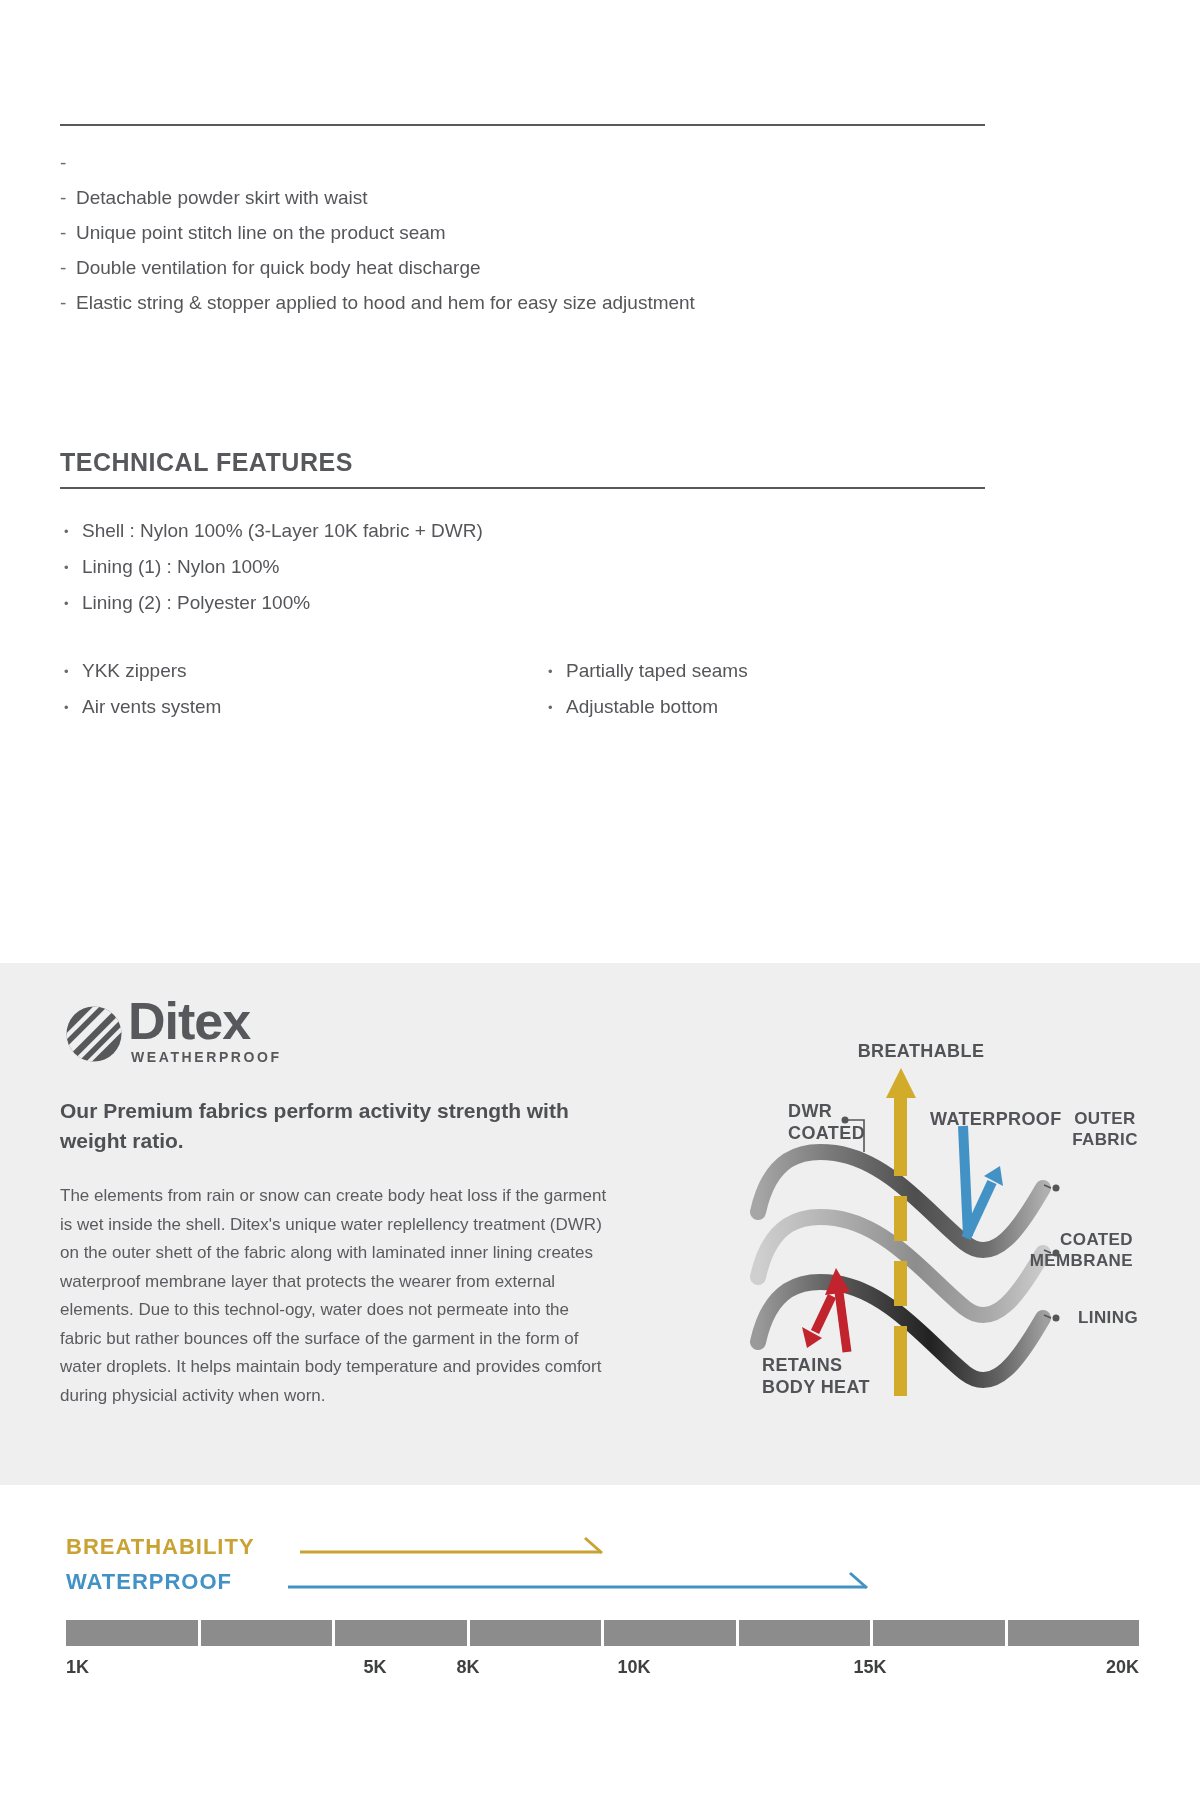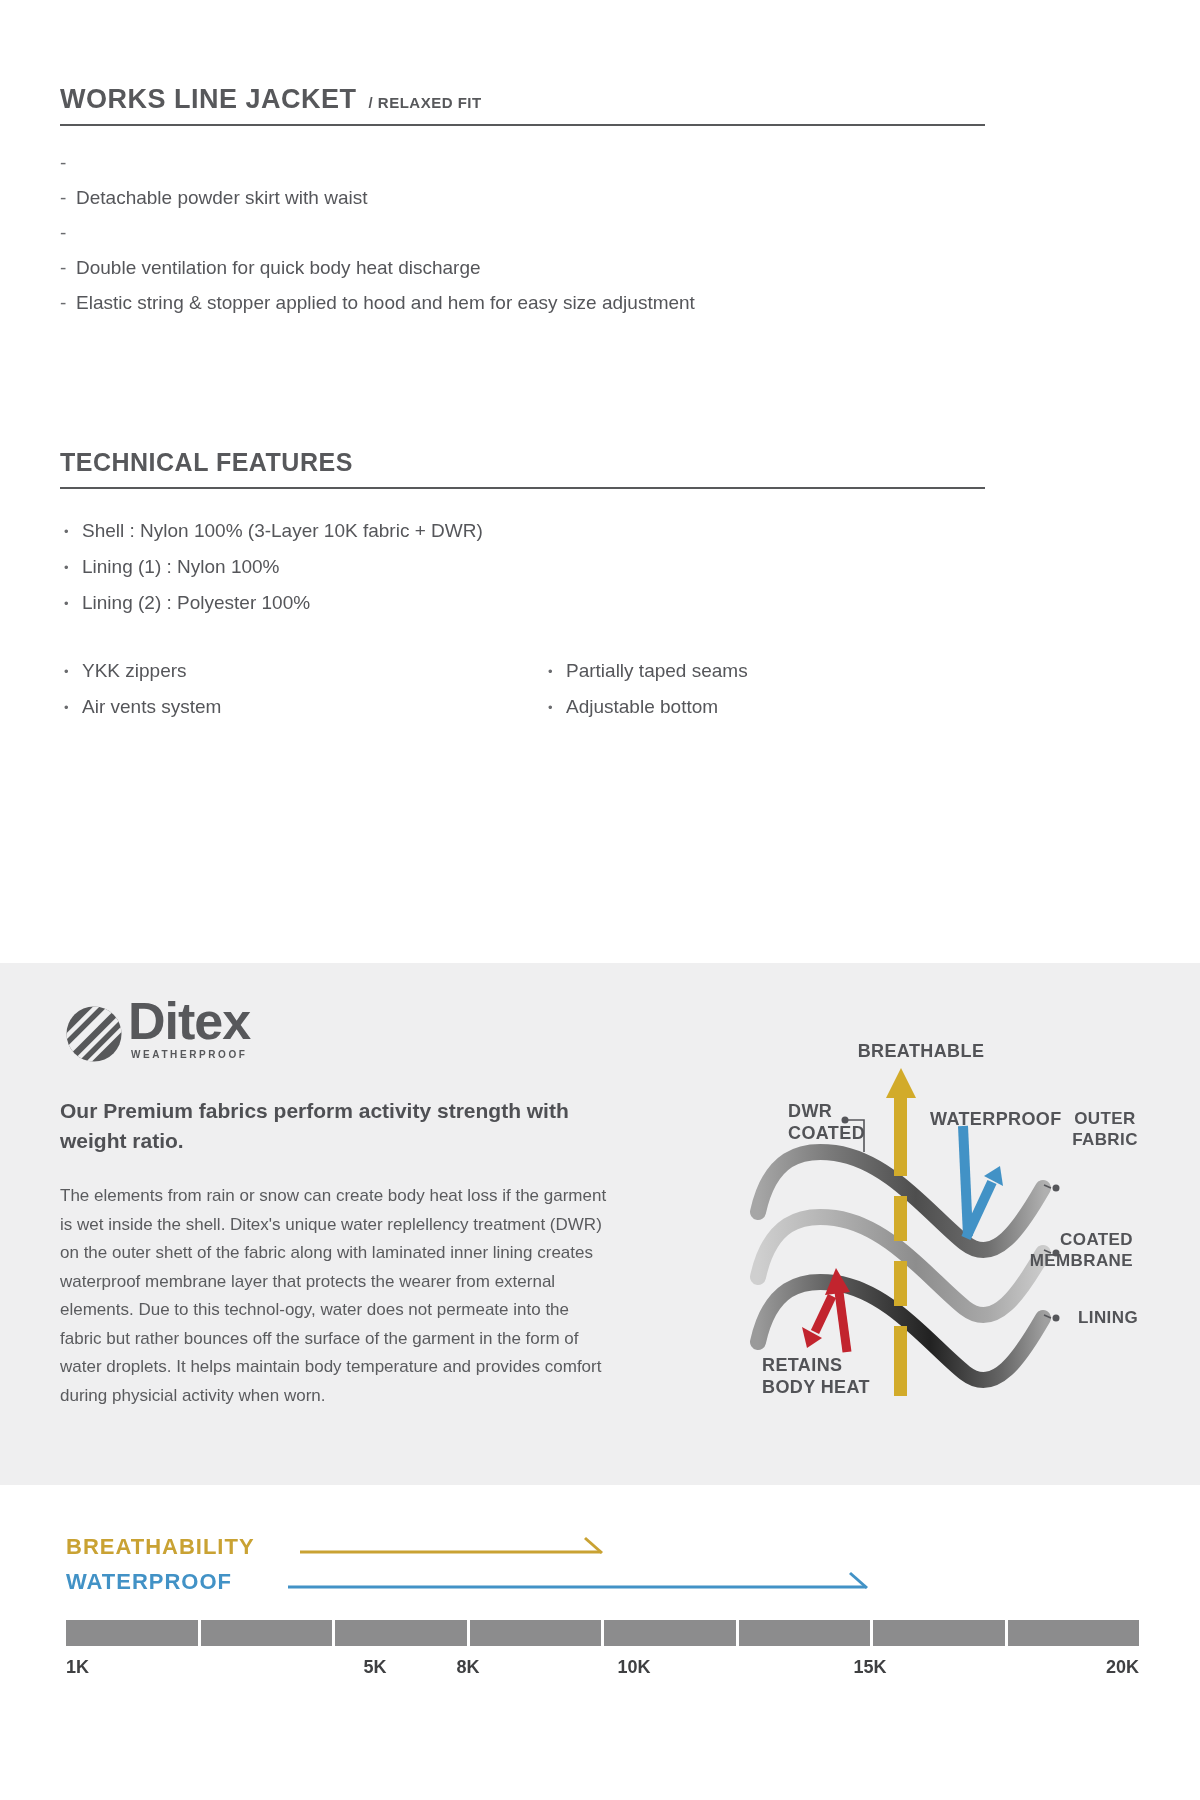--- a/index.html
+++ b/index.html
@@ -21,21 +21,21 @@
   .marker{width:16px;flex:none;color:#6a6b6e;}
   .bullet-list .marker{font-size:13px;width:18px;text-align:left;padding-top:1px;}
   .feature-list{position:absolute;left:60px;top:145px;}
   .materials-list{position:absolute;left:64px;top:513px;}
   .details-left{position:absolute;left:64px;top:653px;}
   .details-right{position:absolute;left:548px;top:653px;}
 
   
   .fabric-band{position:absolute;left:0;top:963px;width:1200px;height:522px;background:#efeff0;}
   .brand{position:absolute;left:128px;top:998px;font-size:52px;line-height:46px;font-weight:bold;color:#57585b;letter-spacing:-1px;}
-  .brand-sub{position:absolute;left:131px;top:1049px;font-size:10px;font-weight:bold;color:#57585b;letter-spacing:2.6px;}
+  .brand-sub{position:absolute;left:131px;top:1049px;font-size:14px;font-weight:bold;color:#57585b;letter-spacing:2.6px;}
   .headline{position:absolute;left:60px;top:1096px;width:540px;font-size:21px;line-height:30px;font-weight:bold;color:#4f5054;}
   .body-text{position:absolute;left:60px;top:1182px;width:552px;font-size:17px;line-height:28.5px;color:#5a5b5e;white-space:pre-wrap;}
 
   
   .dlabel{position:absolute;font-size:18px;font-weight:600;color:#525357;line-height:22px;letter-spacing:0.4px;}
   .dlabel.small{font-size:17px;line-height:21px;}
   .lbl-breathable{left:841px;top:1040px;width:160px;text-align:center;}
   .lbl-dwr{left:762px;top:1100px;margin-left:26px;}
   .lbl-waterproof{left:930px;top:1108px;}
   .lbl-outer{left:1058px;top:1108px;width:94px;text-align:center;}
@@ -55,39 +55,36 @@
   .sl-2{left:468px;transform:translateX(-50%);}
   .sl-3{left:602px;transform:translateX(-50%);margin-left:32px;}
   .sl-4{left:870px;transform:translateX(-50%);}
   .sl-5{left:1139px;transform:translateX(-100%);}
 </style>
 </head>
 <body>
 
 <div class="page">
 
-  <div class="title-row">
-    <h1>WORKS LINE JACKET</h1>
-    <span class="fit">/ RELAXED FIT</span>
-  </div>
   <div class="rule rule1"></div>
 
   <ul class="feature-list">
 
       <li>
         <span class="marker">-</span>
       </li>
 
       <li>
         <span class="marker">-</span>
         <span>Detachable powder skirt with waist</span>
       </li>
 
       <li>
         <span class="marker">-</span>
+        <span>Unique point stitch line on the product seam</span>
       </li>
 
       <li>
         <span class="marker">-</span>
         <span>Double ventilation for quick body heat discharge</span>
       </li>
 
       <li>
         <span class="marker">-</span>
         <span>Elastic string &amp; stopper applied to hood and hem for easy size adjustment</span>

